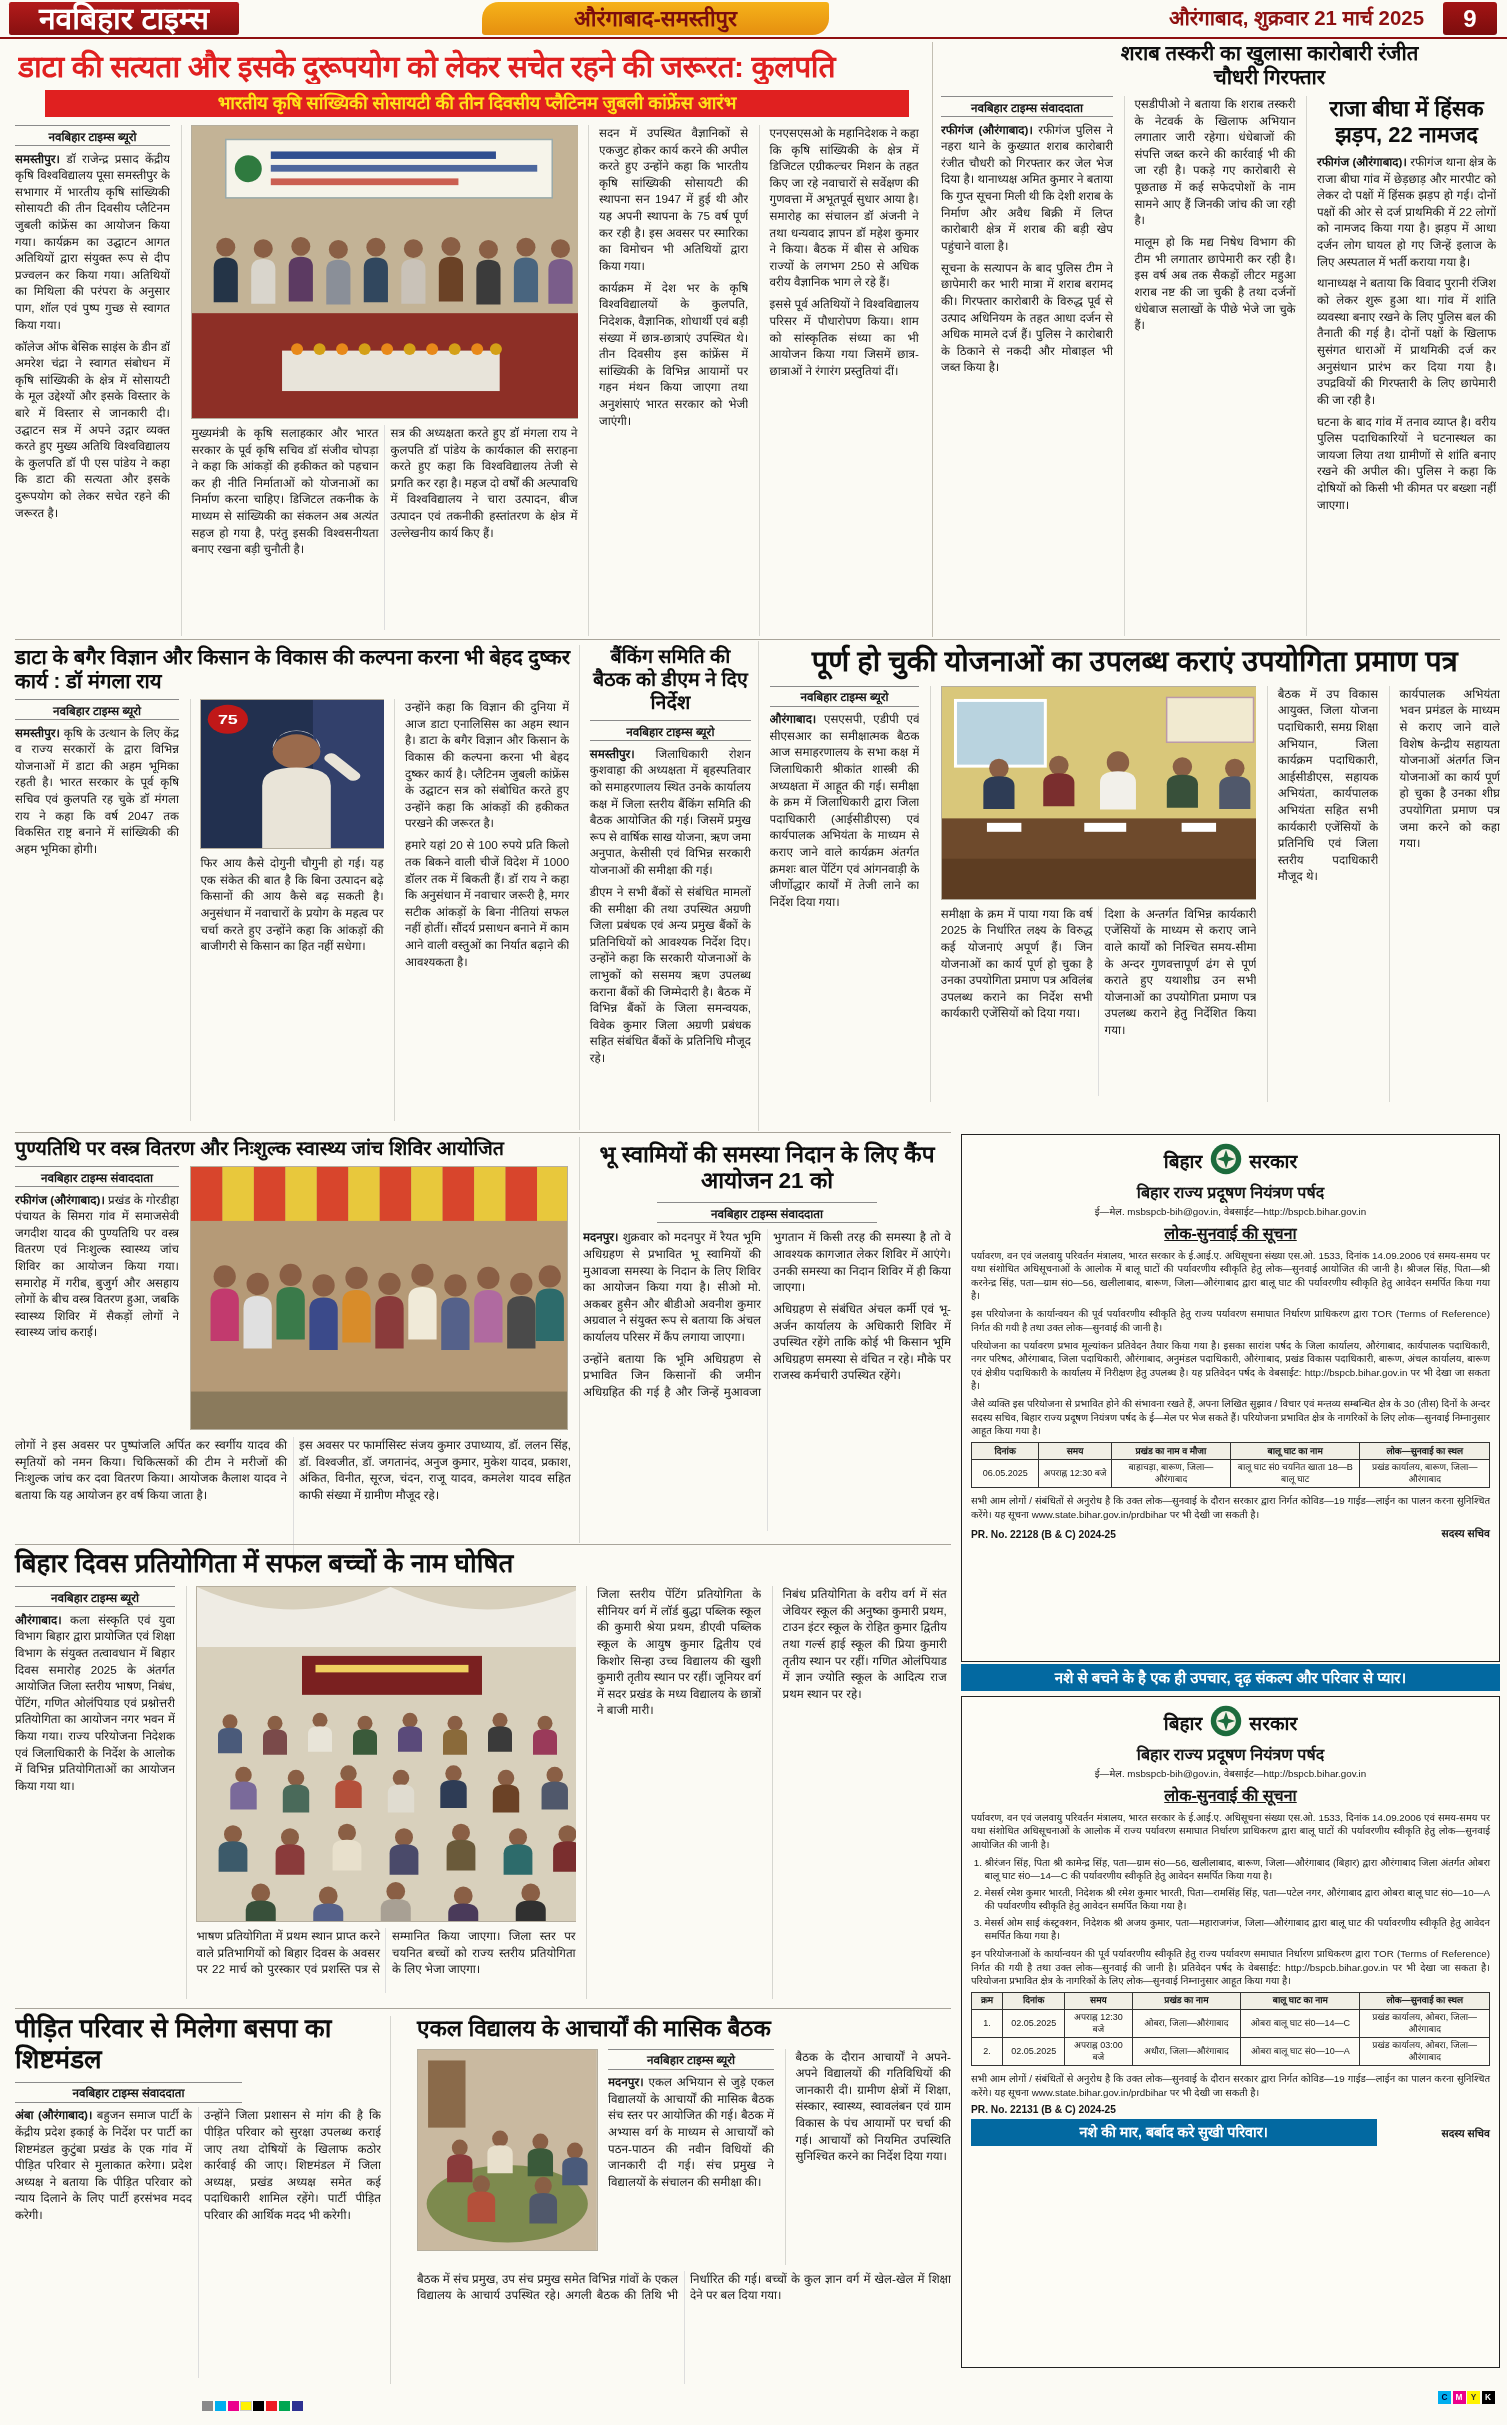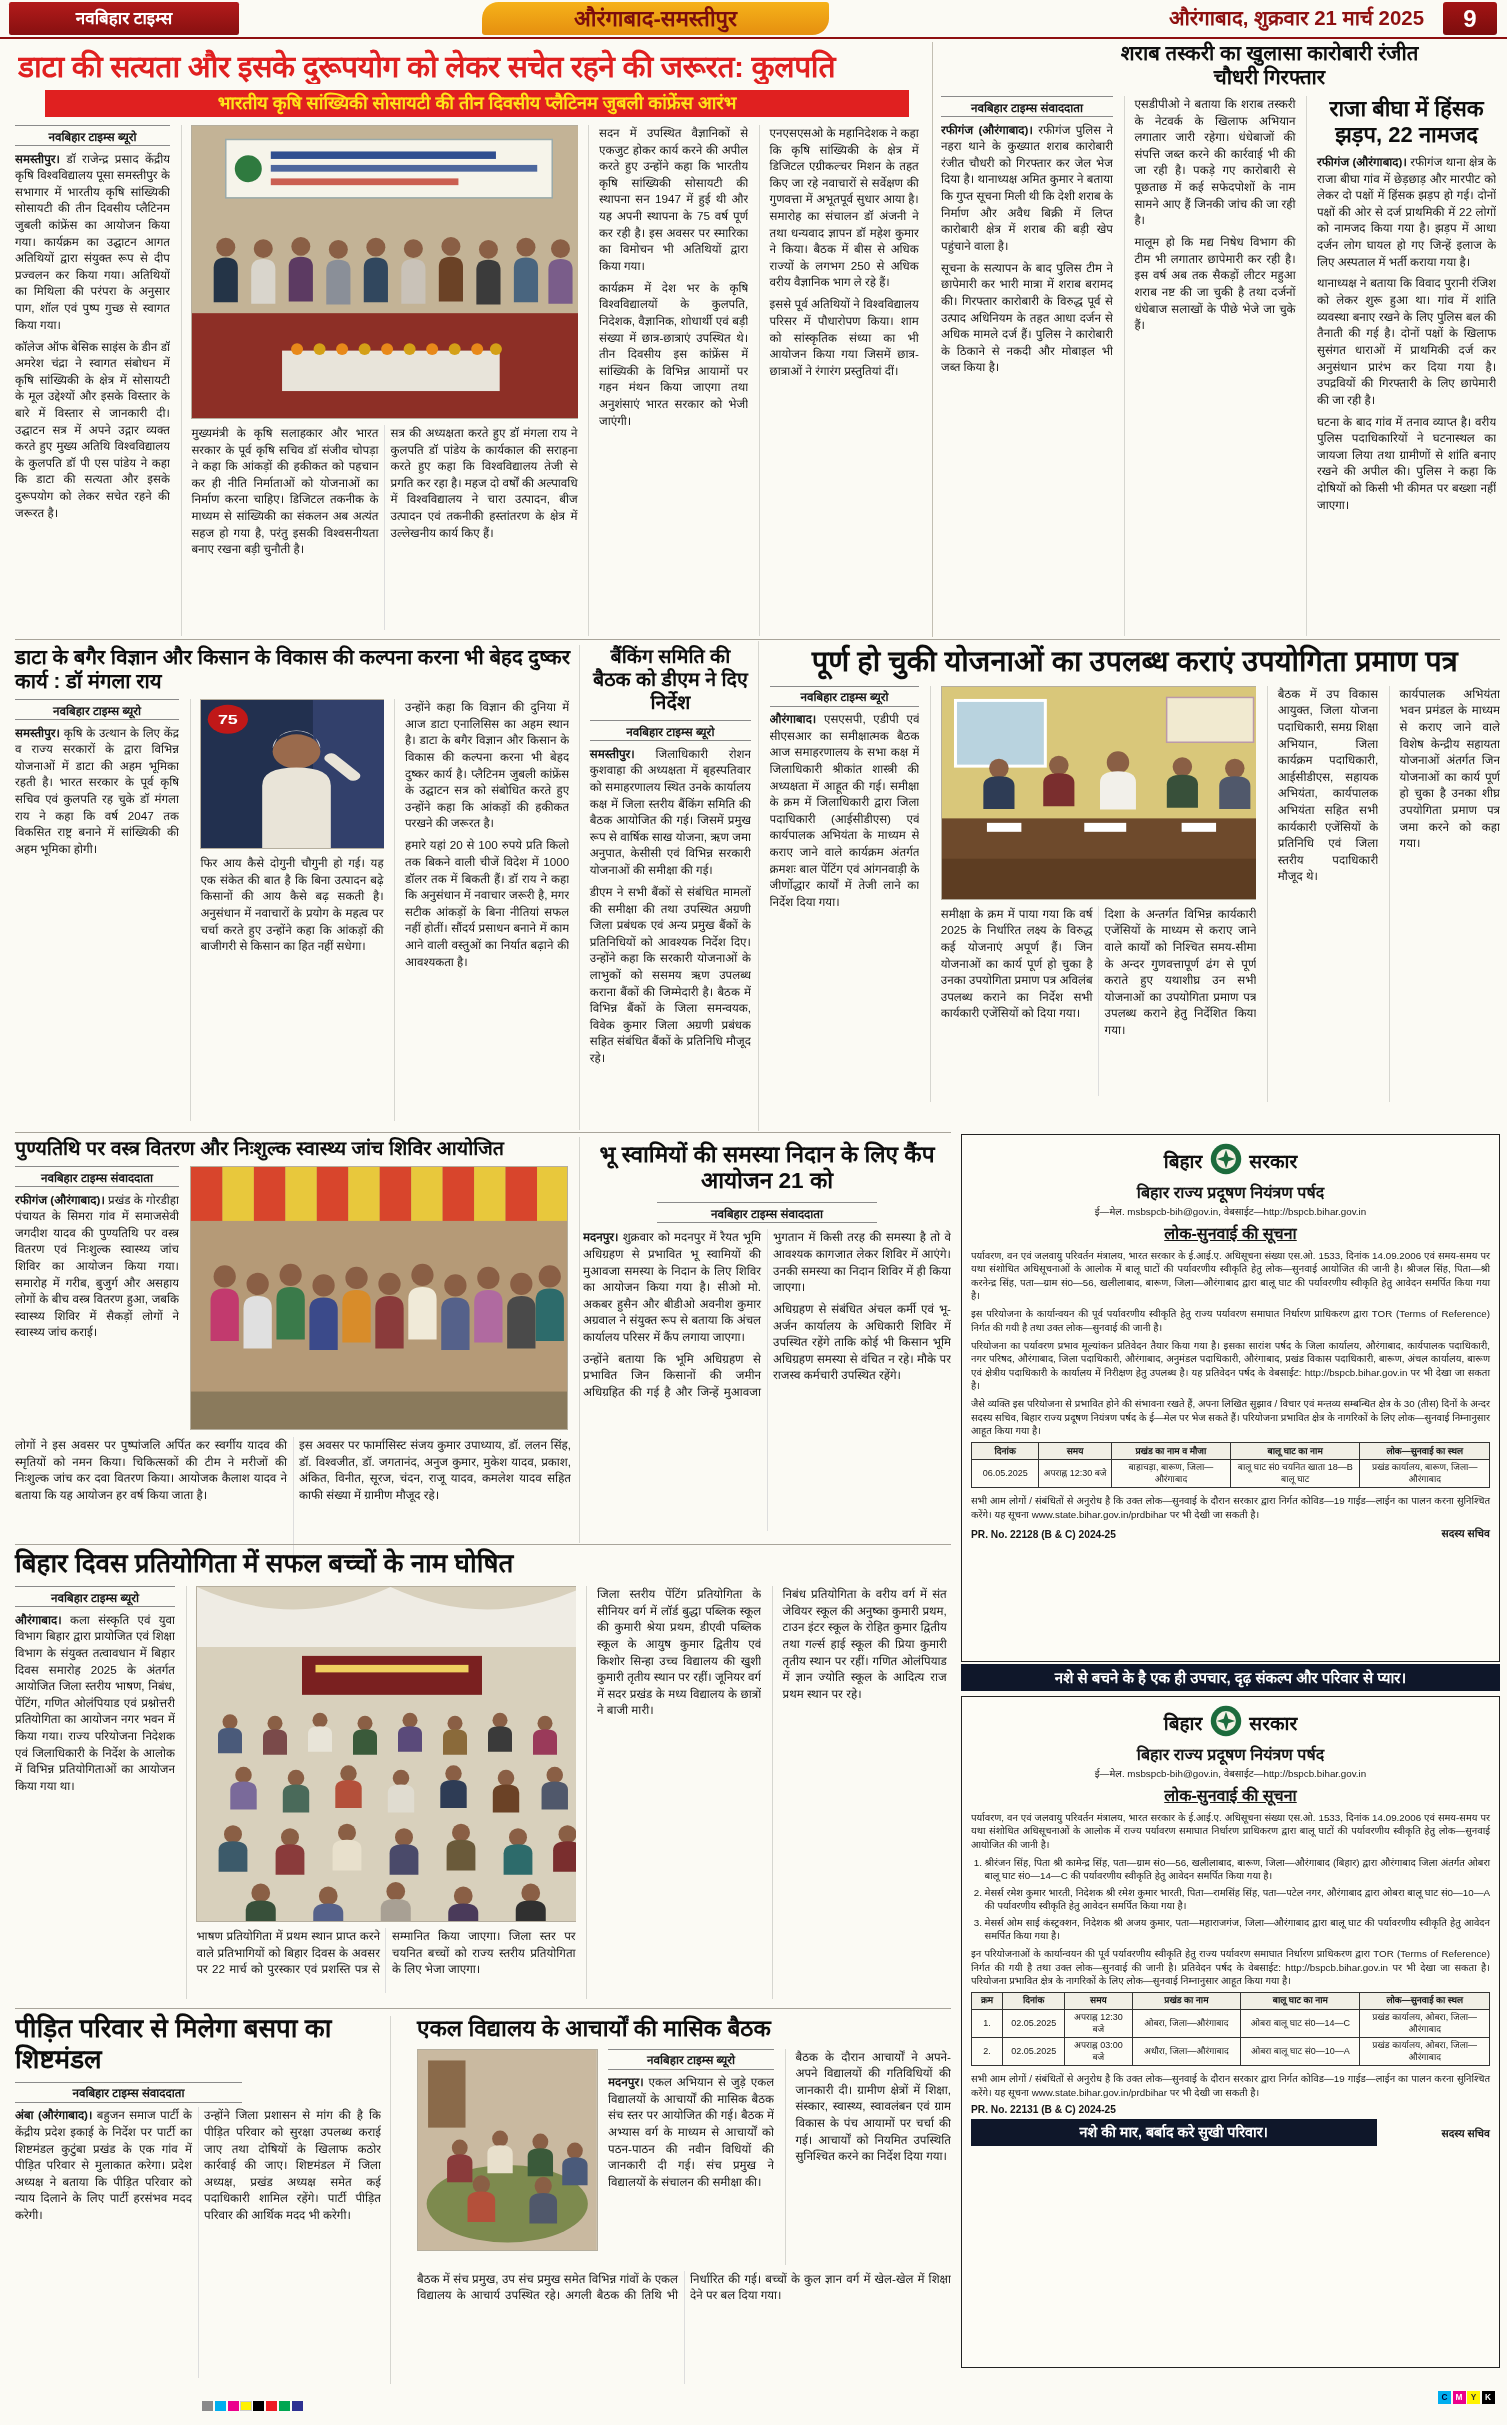--- a/index.html
+++ b/index.html
@@ -3,21 +3,21 @@
 <meta charset="utf-8">
 <style>
   * { margin:0; padding:0; box-sizing:border-box; }
   html,body { background:#dcdcd4; }
   body { font-family:"Liberation Sans","DejaVu Sans",sans-serif; }
   .page { position:relative; width:1508px; height:2426px; margin:0 auto; background:#fbfaf4; color:#161616; overflow:hidden; }
   .abs { position:absolute; }
 
   
   .hdr { border-bottom:2.3px double #8e1010; background:#fbfaf4; }
-  .masthead { background:linear-gradient(#b31b1b,#871010); color:#fff; font-size:17px; font-weight:700; text-align:center; line-height:33px; border-radius:2.3px; }
+  .masthead { background:linear-gradient(#b31b1b,#871010); color:#fff; font-size:30px; font-weight:700; text-align:center; line-height:33px; border-radius:2.3px; }
   .edition { background:linear-gradient(#f6b21a,#e58f0f); color:#7c0d0d; font-size:22px; font-weight:700; text-align:center; line-height:33px; border-radius:16.6px 3px 16.6px 3px; }
   .pgdate { color:#8e1010; font-size:20.4px; font-weight:700; text-align:right; line-height:33px; }
   .pgnum { background:linear-gradient(#a31414,#7c0d0d); color:#fff; font-size:24px; font-weight:700; text-align:center; line-height:33px; border-radius:3px; }
 
   
   .h-lead { color:#e02020; font-size:30px; font-weight:700; white-space:nowrap; overflow:hidden; letter-spacing:-0.4px; }
   .subbar { background:#e02020; color:#ffe41a; font-size:18px; font-weight:700; text-align:center; line-height:27px; overflow:hidden; white-space:nowrap; }
   .h2 { color:#0e0e0e; font-weight:700; line-height:1.18; }
   .ctr { text-align:center; }
 
@@ -40,21 +40,21 @@
   .n-board { text-align:center; font-size:16px; font-weight:700; margin-top:1.5px; }
   .n-mail { text-align:center; font-size:9.8px; margin-top:1.5px; }
   .n-title { text-align:center; font-size:16px; font-weight:700; text-decoration:underline; margin:4.5px 0; }
   .n-body p { font-size:9.8px; line-height:1.38; text-align:justify; margin:0 0 4.5px; }
   .n-list { font-size:9.8px; line-height:1.38; text-align:justify; margin:0 0 4.5px 13.6px; }
   .n-list li { margin-bottom:3px; }
   .n-tbl { width:100%; border-collapse:collapse; table-layout:fixed; margin:3px 0 6px; }
   .n-tbl th,.n-tbl td { border:0.8px solid #333; font-size:9px; line-height:1.25; padding:2.3px 3px; text-align:center; vertical-align:middle; }
   .n-tbl th { font-weight:700; background:#f1efe6; }
   .n-foot { display:flex; justify-content:space-between; align-items:flex-end; font-size:10.2px; font-weight:700; margin-top:3px; }
-  .slogan { background:#0f172a; color:#fff; font-weight:700; text-align:center; font-size:15px; line-height:27px; overflow:hidden; white-space:nowrap; }
+  .slogan { background:#0369a1; color:#fff; font-weight:700; text-align:center; font-size:15px; line-height:27px; overflow:hidden; white-space:nowrap; }
   .sign { font-size:10.6px; font-weight:700; text-align:right; }
 
   
   .regsq { display:inline-block; width:11.3px; height:9.8px; margin-right:1.5px; vertical-align:top; }
   .cmk { display:flex; gap:1.5px; }
   .cmk span { width:13px; height:13px; font-size:8.3px; font-weight:700; text-align:center; line-height:13px; }
 </style>
 </head>
 <body>
 

